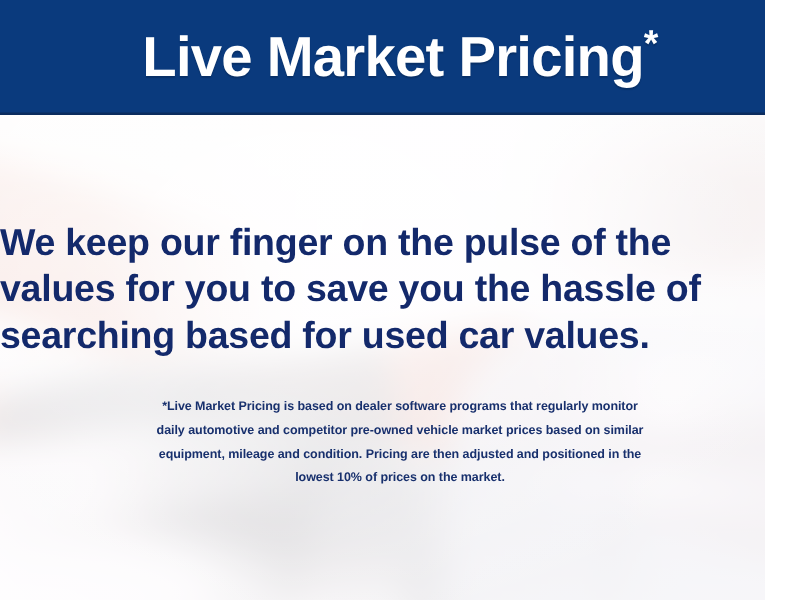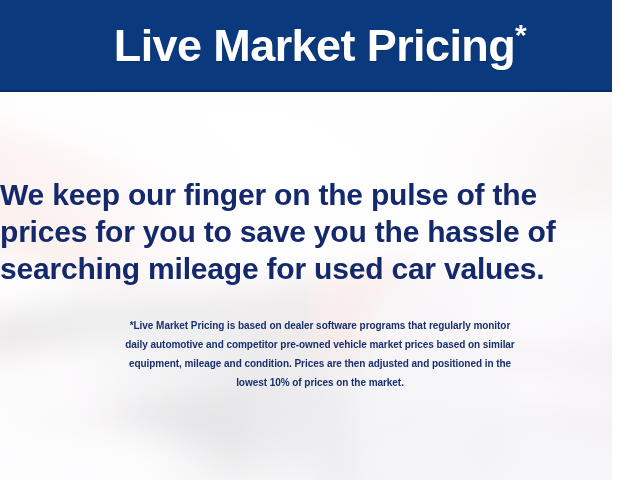--- a/index.html
+++ b/index.html
@@ -257,24 +257,24 @@
   </div>
   <div class="bg-veil"></div>
   <div class="bg-veil2"></div>
 
   <div class="header-band">
     <div class="header-title"><span>Live Market Pricing</span><span class="star">*</span></div>
   </div>
 
   <div class="body-copy">
     <div class="body-line">We keep our finger on the pulse of the</div>
-    <div class="body-line">prices for you to save you the hassle of</div>
-    <div class="body-line">searching mileage for used car values.</div>
+    <div class="body-line">values for you to save you the hassle of</div>
+    <div class="body-line">searching based for used car values.</div>
   </div>
 
   <div class="fine-print">
     <div class="fine-line">*Live Market Pricing is based on dealer software programs that regularly monitor</div>
     <div class="fine-line">daily automotive and competitor pre-owned vehicle market prices based on similar</div>
-    <div class="fine-line">equipment, mileage and condition. Prices are then adjusted and positioned in the</div>
+    <div class="fine-line">equipment, mileage and condition. Pricing are then adjusted and positioned in the</div>
     <div class="fine-line">lowest 10% of prices on the market.</div>
   </div>
 
 </div>
 
 </body></html>

